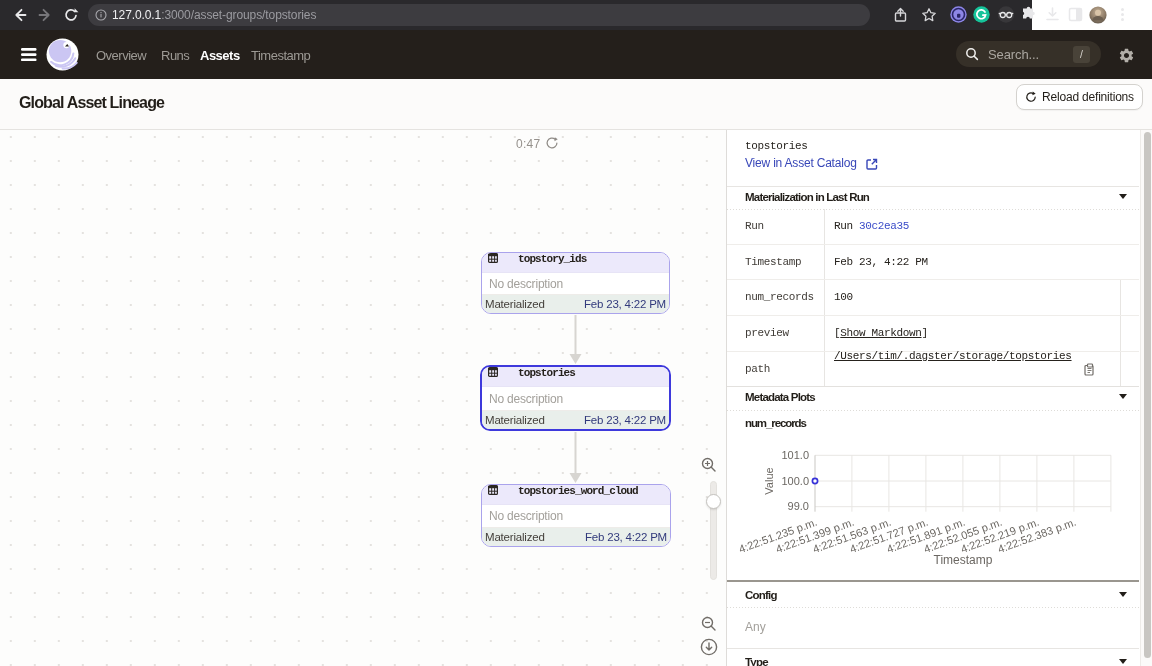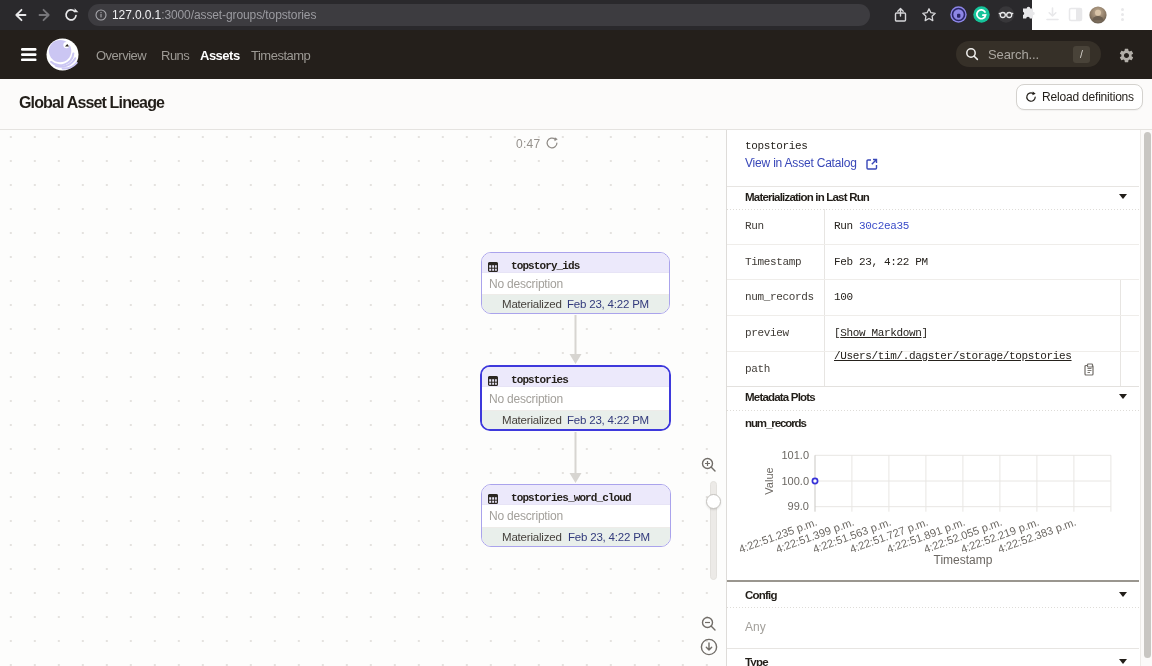--- a/index.html
+++ b/index.html
@@ -20,24 +20,24 @@
 #ptitle{position:absolute;left:19px;top:15px;font-size:16px;font-weight:700;color:#221e19;letter-spacing:-0.85px}
 #reloadbtn{position:absolute;left:1016px;top:5px;width:127px;height:26px;background:#fff;border:1px solid #d4d2ce;border-radius:8px;display:flex;align-items:center;justify-content:center;gap:5px;font-size:12px;color:#221e19;letter-spacing:-0.2px;box-shadow:0 1px 1px rgba(0,0,0,0.04)}
 
 #graph{position:absolute;left:0;top:130px;width:727px;height:536px;background:#fdfdfc;border-right:1px solid #dedcd9;background-image:radial-gradient(circle,#e4e2df 1.05px,rgba(0,0,0,0) 1.15px);background-size:24px 24px;background-position:-1.2px 19px}
 #ginput{position:absolute;left:22px;top:2px;width:273px;height:23px;background:#fff;border:1px solid #d6d4d0;border-radius:8px;display:flex;align-items:center;padding:0 0 0 8px;gap:6px}
 #ginput span{font-size:12.5px;color:#8f8b86;letter-spacing:-0.25px;white-space:nowrap}
 #timer{position:absolute;left:516px;top:7px;font-size:12px;color:#95918c;letter-spacing:0.3px}
 #matbtn{position:absolute;left:578px;top:2px;width:136px;height:23px;background:#211c17;border-radius:8px;display:flex;align-items:center;justify-content:center;gap:5px;color:#fff;font-size:12px;font-weight:600;letter-spacing:-0.2px}
 .node{position:absolute;width:189px;height:62px;border:1px solid #aaa3ec;border-radius:10px;background:#fff;display:flex;flex-direction:column;overflow:hidden}
 .node.sel{border:2px solid #3e39dc}
-.nh{height:19px;background:#ece9fb;display:flex;align-items:flex-end;padding:0 6px;gap:13px;flex:none}
+.nh{height:19px;background:#ece9fb;display:flex;align-items:flex-start;padding:0 6px;gap:20px;flex:none}
 .nh span{font-family:"Liberation Mono",monospace;font-size:11px;font-weight:700;color:#25211c;letter-spacing:-0.9px;white-space:nowrap}
 .nb{flex:1;display:flex;align-items:center;padding:0 7px;font-size:12px;color:#a3a09b;letter-spacing:-0.2px;border-top:1px solid #e7e4f6;border-bottom:1px solid #eeece9}
-.nf{height:18px;background:#e9efeb;display:flex;align-items:center;justify-content:space-between;padding:0 20px;flex:none}
+.nf{height:18px;background:#e9efeb;display:flex;align-items:center;justify-content:space-between;padding:0 3px;flex:none}
 .nf .ml{font-size:11.5px;color:#45413c;letter-spacing:-0.2px}
 .nf .mr{font-size:11.5px;color:#323a7c;letter-spacing:-0.2px}
 
 #side{position:absolute;left:727px;top:130px;width:425px;height:536px;background:#fff}
 .mono{font-family:"Liberation Mono",monospace}
 .hdr{position:absolute;left:18px;font-size:11.5px;font-weight:700;color:#221e19;letter-spacing:-0.8px}
 .caret{position:absolute;left:392px;width:0;height:0;border-left:4.5px solid rgba(0,0,0,0);border-right:4.5px solid rgba(0,0,0,0);border-top:5.5px solid #221e19}
 .hline{position:absolute;left:0;width:412px;height:1px;background:#e7e5e2}
 .dotline{position:absolute;left:0;width:412px;height:1px;background-image:repeating-linear-gradient(90deg,#dedcd8 0 1px,rgba(0,0,0,0) 1px 3px)}
 .rowdiv{position:absolute;left:0;width:412px;height:1px;background:#efedea}

